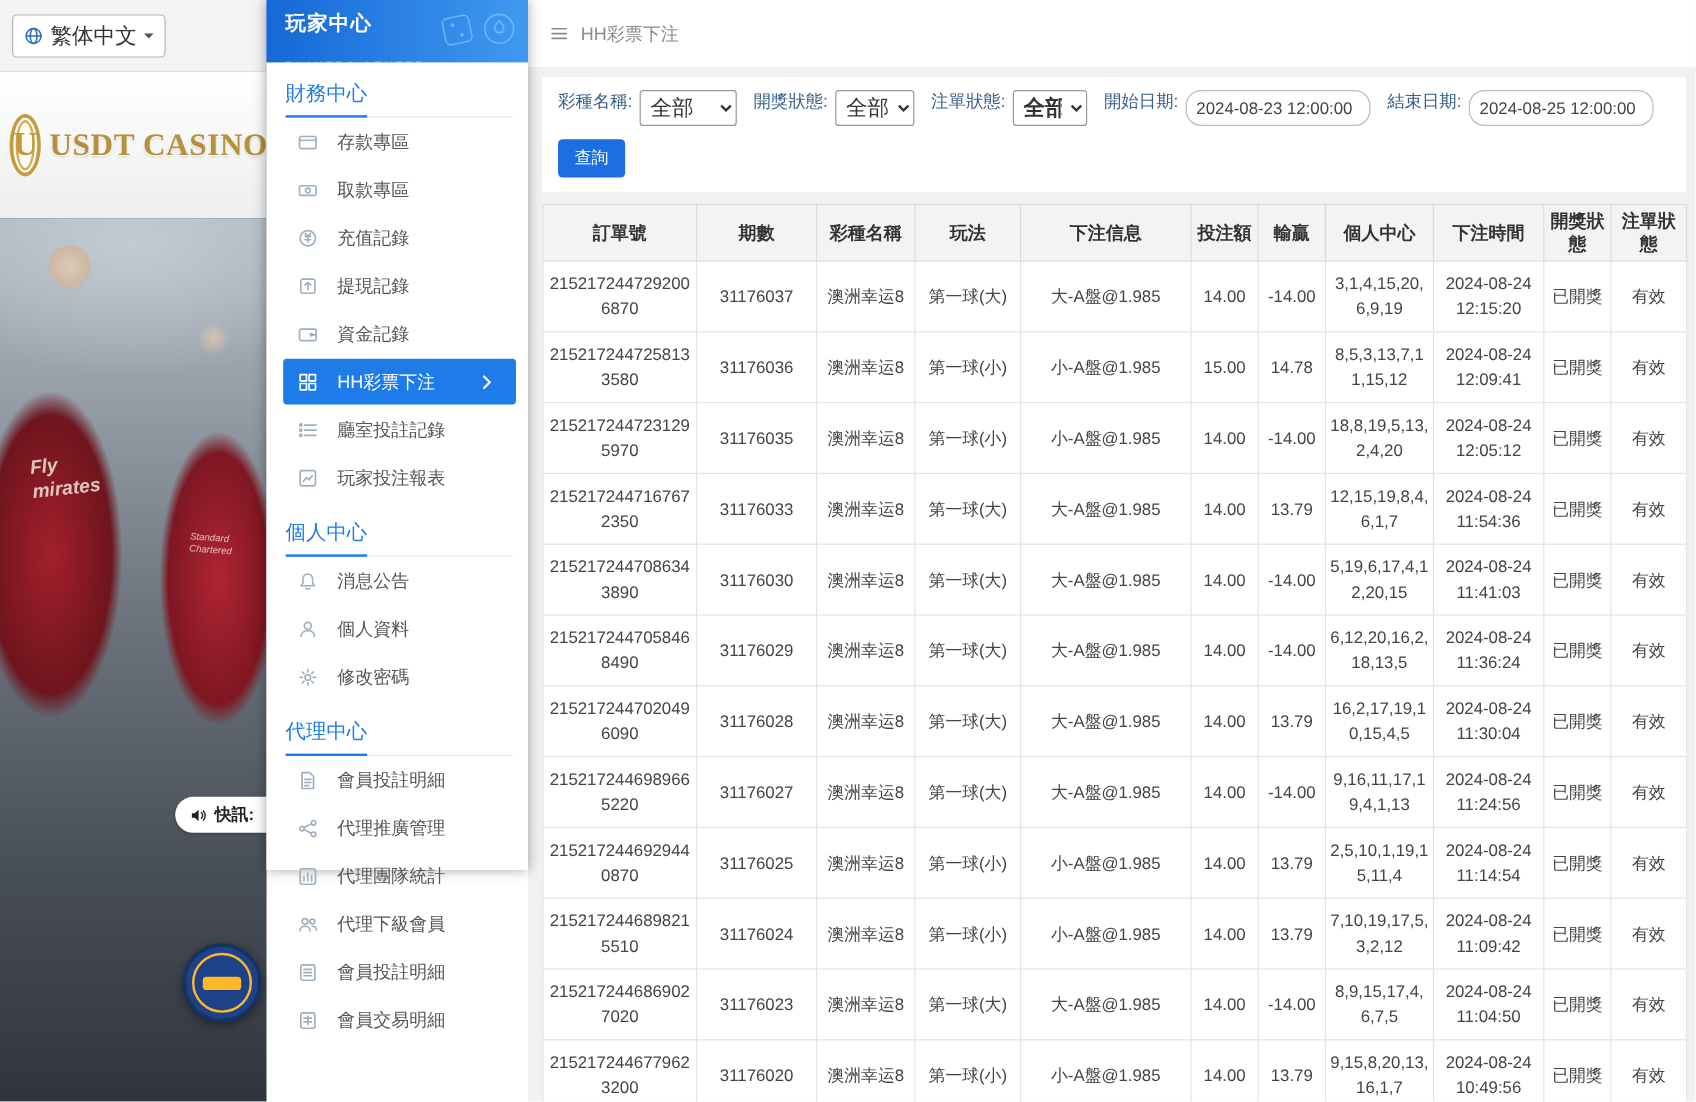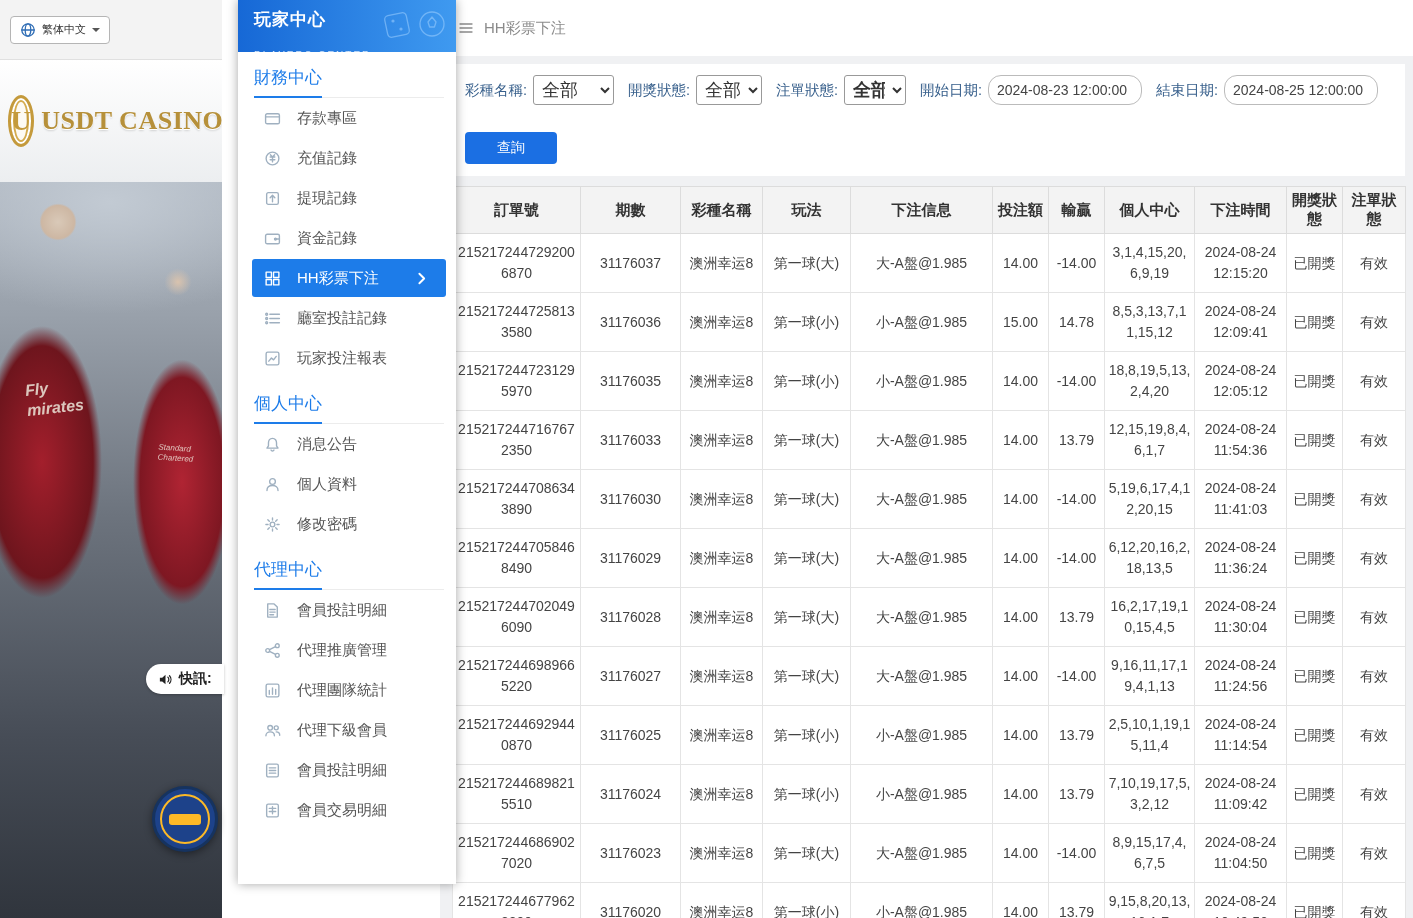--- a/index.html
+++ b/index.html
@@ -2,21 +2,21 @@
 <html><head>
 <meta charset="utf-8">
 <style>
   * { margin:0; padding:0; box-sizing:border-box; }
   html,body { width:1413px; height:918px; overflow:hidden; font-family:"Liberation Sans",sans-serif; background:#fff; }
   body { position:relative; }
 
   
   .bg { position:absolute; left:0; top:0; width:222px; height:918px; overflow:hidden; z-index:1; background:#30353d; }
   .bg-top { height:60px; background:#f3f3f3; border-bottom:1px solid #e0e0e0; display:flex; align-items:center; padding-left:10px; }
-  .lang-btn { display:flex; align-items:center; gap:6px; background:#fff; border:1px solid #b5b5b5; border-radius:4px; padding:5px 9px; font-size:11px; color:#333; cursor:pointer; }
+  .lang-btn { display:flex; align-items:center; gap:6px; background:#fff; border:1px solid #b5b5b5; border-radius:4px; padding:5px 9px; font-size:18px; color:#333; cursor:pointer; }
   .lang-btn .ic { width:16px; height:16px; color:#2f6db5; }
   .caret { width:0; height:0; border:4px solid transparent; border-top-color:#555; margin-top:4px; }
   .logo-band { height:122px; background:linear-gradient(180deg,#ffffff,#eceef0); display:flex; align-items:center; padding-left:8px; gap:7px; }
   .coin { width:52px; height:52px; border-radius:50%; border:3px solid #c49a3c; box-shadow: inset 0 0 0 2px #fff, inset 0 0 0 4px #d4ab4e; display:flex; align-items:center; justify-content:center; color:#c49a3c; font-family:"Liberation Serif",serif; font-weight:700; font-size:28px; background:#fdfaf3; }
   .brand-name { font-family:"Liberation Serif",serif; font-weight:700; font-size:26px; letter-spacing:.5px; color:#b6903a; text-shadow:0 1px 0 #fff, 0 2px 2px rgba(0,0,0,.15); white-space:nowrap; }
   .photo { position:relative; height:736px;
     background:
       radial-gradient(circle 30px at 58px 40px, #d9c9b8 0%, #cdb7a3 55%, transparent 62%),
       radial-gradient(circle 22px at 178px 100px, #d9c3ae 0%, transparent 62%),
       radial-gradient(ellipse 88px 200px at 42px 280px, #a31f2c 0%, #6e151d 58%, transparent 68%),
@@ -26,50 +26,50 @@
   }
   .jersey-left { position:absolute; left:26px; top:196px; color:#ece5d8; font-style:italic; font-weight:700; font-size:16px; transform:rotate(-6deg); opacity:.85; line-height:1.25; }
   .jersey-right { position:absolute; left:158px; top:262px; color:#f0e9dd; font-style:italic; font-size:8px; width:44px; transform:rotate(4deg); opacity:.8; line-height:1.2; }
   .ticker { position:absolute; left:146px; top:664px; height:30px; background:#fff; border-radius:16px 0 0 16px; display:flex; align-items:center; gap:6px; padding:0 4px 0 12px; width:78px; box-shadow:0 1px 3px rgba(0,0,0,.25); font-size:14px; font-weight:700; color:#222; z-index:2; }
   .ticker .ic { width:15px; height:15px; color:#222; }
   .team-logo { position:absolute; left:152px; top:786px; width:66px; height:66px; border-radius:50%; background:#1d428a; border:3px solid #16335f; box-shadow:0 2px 8px rgba(0,0,0,.45); display:flex; align-items:center; justify-content:center; z-index:2; }
   .tl-ring { width:50px; height:50px; border-radius:50%; border:2px solid #fdb927; display:flex; align-items:center; justify-content:center; }
   .tl-band { width:32px; height:11px; background:#fdb927; border-radius:3px; }
 
   
-  .sidebar { position:absolute; left:238px; top:0; width:218px; height:884px; background:#fff; z-index:5; box-shadow:0 0 10px rgba(0,0,0,.35); }
+  .sidebar { position:absolute; left:222px; top:0; width:218px; height:725px; background:#fff; z-index:5; box-shadow:0 0 10px rgba(0,0,0,.35); }
   .sb-header { height:52px; background:linear-gradient(90deg,#1668d6,#3f9af0); position:relative; color:#fff; padding:8px 0 0 16px; overflow:hidden; }
   .sb-title { font-size:17px; font-weight:700; letter-spacing:1px; }
   .sb-sub { font-size:10px; letter-spacing:2px; color:#cfe4fb; margin-top:19px; }
   .sb-decor { position:absolute; right:6px; top:4px; width:70px; height:44px; color:#9fd0ff; opacity:.55; }
   .sb-section-title { margin:14px 12px 0 16px; font-size:17px; color:#1d7ce9; border-bottom:1px solid #ececec; padding-bottom:8px; }
   .sb-section-title span { position:relative; display:inline-block; }
   .sb-section-title span::after { content:""; position:absolute; left:0; bottom:-9px; width:100%; height:2px; background:#1d7ce9; }
   .sb-item { display:flex; align-items:center; height:40px; padding-left:26px; color:#555; font-size:15px; cursor:pointer; }
   .sb-item .ic { width:17px; height:17px; color:#9fb0c0; margin-right:16px; flex:0 0 auto; }
   .sb-item.active { background:#1d7ce9; color:#fff; margin:1px 10px 1px 14px; padding-left:12px; border-radius:3px; height:38px; }
   .sb-item.active .ic { color:#fff; }
   .chev { margin-left:auto; margin-right:10px; width:13px; height:13px; color:#fff; }
   .ic svg { width:100%; height:100%; fill:none; stroke:currentColor; stroke-width:1.3; stroke-linecap:round; stroke-linejoin:round; display:block; }
 
   
   .main { position:absolute; left:440px; top:0; right:0; bottom:0; background:#f0f1f3; z-index:4; }
   .main-topbar { height:56px; background:#fff; display:flex; align-items:center; gap:10px; padding-left:18px; color:#8b8b8b; font-size:15px; }
   .main-topbar .ic { width:16px; height:16px; color:#8b8b8b; cursor:pointer; }
   .content { padding:8px 8px 0 12px; }
   .filter-panel { background:#fff; padding:11px 13px 12px 13px; }
-  .filter-row { display:flex; align-items:center; font-size:14.5px; color:#38608c; white-space:nowrap; }
+  .filter-row { display:flex; font-size:14.5px; color:#38608c; white-space:nowrap; }
   .filter-row label { margin-right:6px; }
   .filter-row .ctrl { margin-right:14px; }
   select { height:30px; border:1px solid #999; border-radius:3px; background:#fff; font-size:18px; color:#333; padding:2px 4px; font-family:"Liberation Sans",sans-serif; }
   .sel-lottery { width:118px; }
   .sel-draw { width:70px; }
   .sel-order { width:62px; font-weight:700; }
   input[type=text] { height:30px; border:1px solid #bbb; border-radius:13px; font-size:14px; color:#444; padding:2px 8px; width:154px; font-family:"Liberation Sans",sans-serif; }
-  .query-btn { margin-top:27px; background:#1b6fe3; color:#fff; border:none; border-radius:4px; padding:7px 32px; font-size:14px; cursor:pointer; font-family:"Liberation Sans",sans-serif; }
+  .query-btn { margin-top:11px; background:#1b6fe3; color:#fff; border:none; border-radius:4px; padding:7px 14px; font-size:14px; cursor:pointer; font-family:"Liberation Sans",sans-serif; }
 
   .table-wrap { margin-top:10px; background:#fff; }
   table { border-collapse:collapse; table-layout:fixed; width:953px; }
   th { background:#f3f3f3; border:1px solid #dcdcdc; font-weight:700; color:#333; font-size:15px; height:40px; padding:4px 2px; text-align:center; }
   td { border:1px solid #e4e4e4; text-align:center; padding:8px 3px; font-size:14px; color:#444; line-height:1.5; background:#fff; }
   td.wrap { word-break:break-all; }
   td.nowrap { white-space:nowrap; }
 </style>
 </head>
 <body>
@@ -138,20 +138,29 @@
           <svg viewBox="0 0 16 16">
             <rect x="1.5" y="3.5" width="13" height="9.5" rx="1.5"></rect>
             <line x1="1.5" y1="6.5" x2="14.5" y2="6.5"></line>
           </svg>
         </span>
         <span>存款專區</span>
       </div>
       <div class="sb-item">
         <span class="ic">
           <svg viewBox="0 0 16 16">
+            <rect x="1.5" y="4.5" width="13" height="7.5" rx="1"></rect>
+            <circle cx="8" cy="8.2" r="1.8"></circle>
+          </svg>
+        </span>
+        <span>取款專區</span>
+      </div>
+      <div class="sb-item">
+        <span class="ic">
+          <svg viewBox="0 0 16 16">
             <circle cx="8" cy="8" r="6"></circle>
             <path d="M5.8 6.6h4.4M5.8 9.2h4.4M8 6.6v4.6M6 4.4L8 6.6l2-2.2"></path>
           </svg>
         </span>
         <span>充值記錄</span>
       </div>
       <div class="sb-item">
         <span class="ic">
           <svg viewBox="0 0 16 16">
             <rect x="2.5" y="2.5" width="11" height="11" rx="1.5"></rect>

